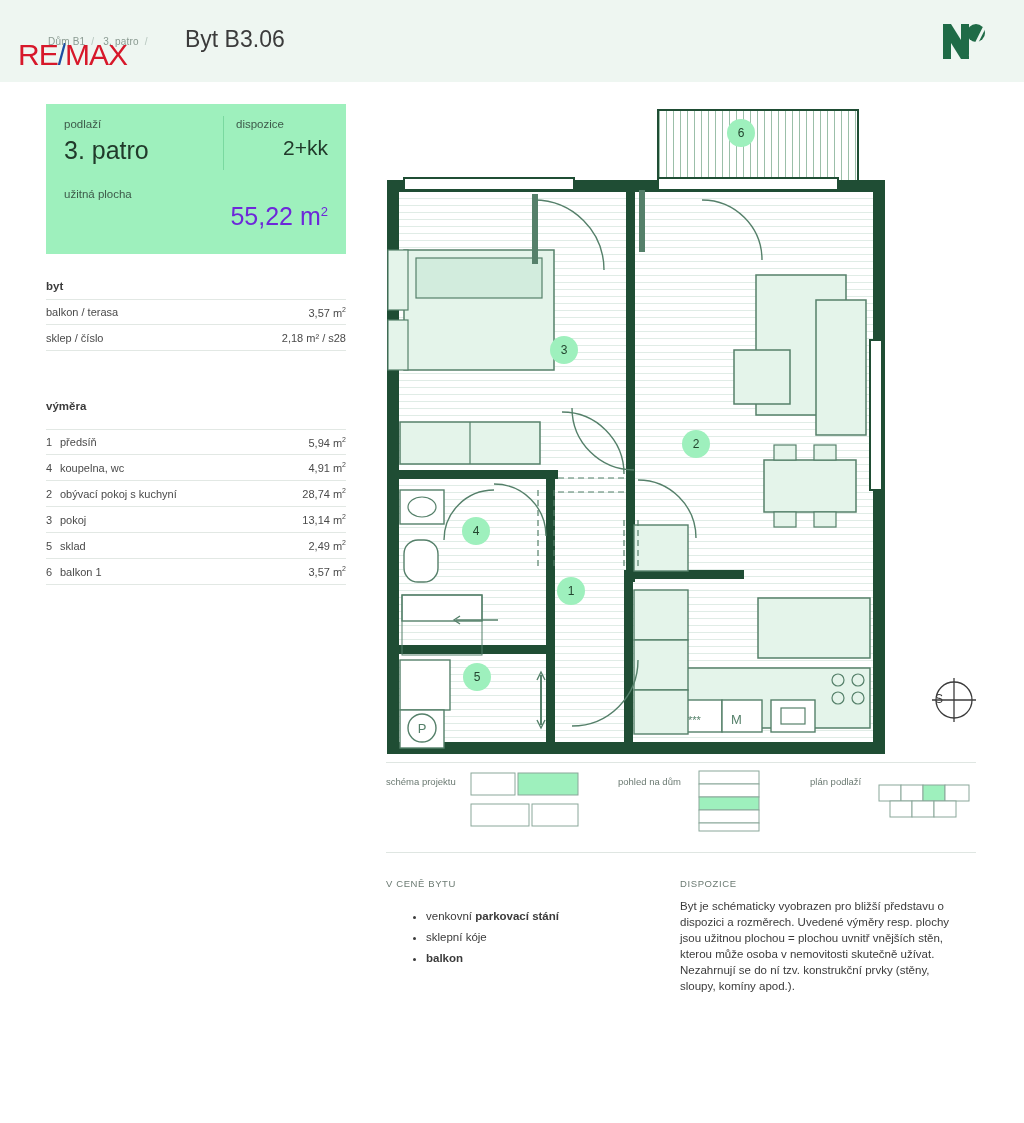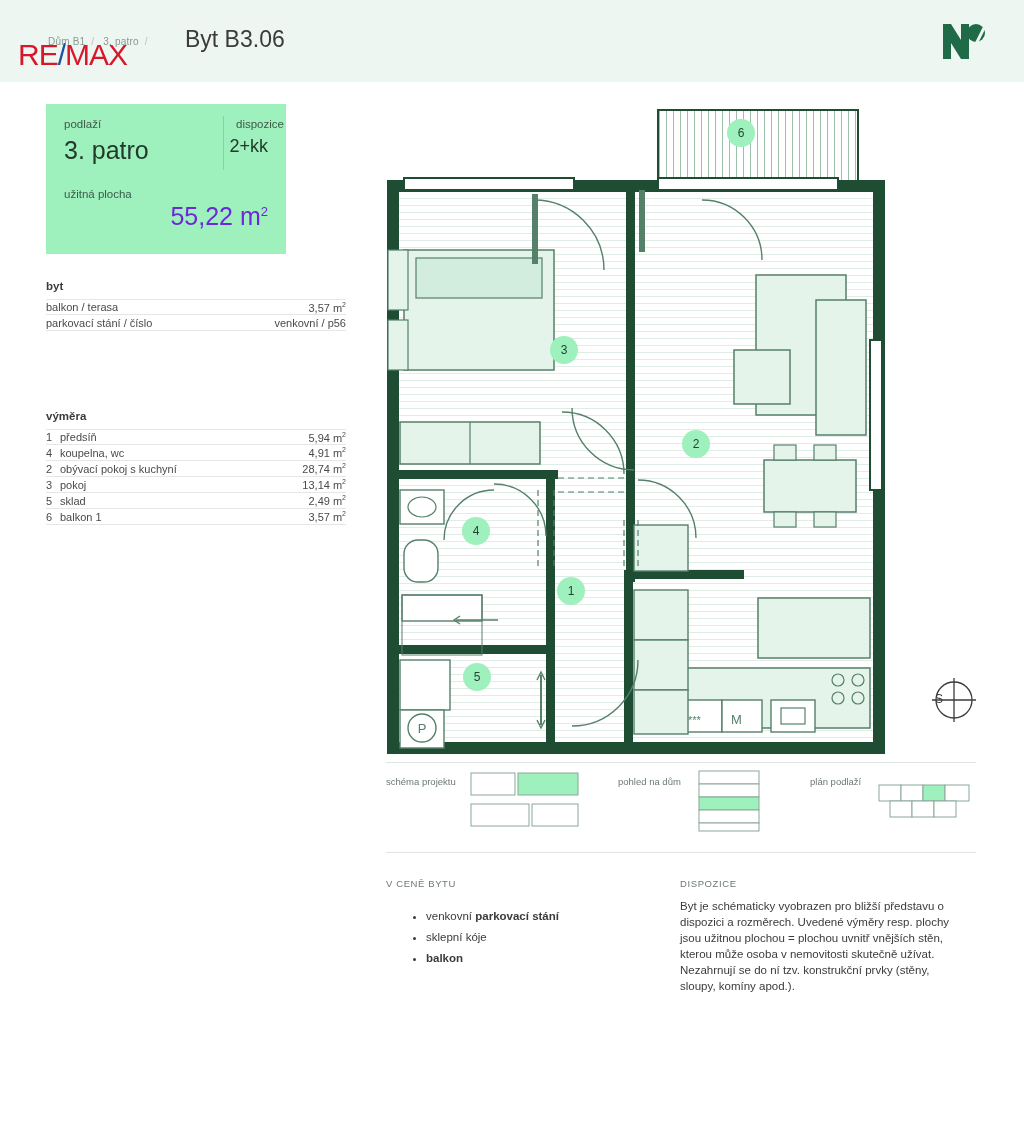--- a/index.html
+++ b/index.html
@@ -31,40 +31,40 @@
   .crumbs .sep { color:#b8c7bf; }
   .unit-title {
     position:absolute; left:185px; top:26px;
     font-size:23px; color:#3b3b3b; font-weight:normal;
   }
   .brand-mark {
     position:absolute; right:38px; top:20px; width:46px; height:42px;
   }
   
   .info-card {
-    position:absolute; left:46px; top:104px; width:240px; height:150px;
+    position:absolute; left:46px; top:104px; width:300px; height:150px;
     background:#9ef0bd;
   }
   .info-card .lbl { font-size:11.5px; color:#3d5a4a; }
   .ic-podlazi-lbl { position:absolute; left:18px; top:14px; }
   .ic-podlazi-val { position:absolute; left:18px; top:32px; font-size:25px; color:#213a2b; }
   .ic-disp-lbl { position:absolute; left:190px; top:14px; }
-  .ic-disp-val { position:absolute; right:18px; top:32px; font-size:18px; color:#213a2b; }
+  .ic-disp-val { position:absolute; right:18px; top:32px; font-size:21px; color:#213a2b; }
   .ic-div { position:absolute; left:177px; top:12px; width:1px; height:54px; background:#7ad9a0; }
   .ic-area-lbl { position:absolute; left:18px; top:84px; }
   .ic-area-val { position:absolute; right:18px; top:98px; font-size:25px; color:#6d28d9; }
   .ic-area-val sup { font-size:13px; vertical-align:super; }
 
   .sec-title {
     position:absolute; left:46px; font-size:11.5px; font-weight:bold; color:#3b3b3b;
   }
   .tbl { position:absolute; left:46px; width:300px; font-size:11px; color:#4a4a4a; }
   .tbl .row {
     display:flex; align-items:center; justify-content:space-between;
-    height:16px; border-bottom:1px solid #e2e8e4;
+    height:26px; border-bottom:1px solid #e2e8e4;
   }
   .tbl .row:first-child { border-top:1px solid #e2e8e4; }
   .tbl .num { width:14px; color:#4a4a4a; }
   .tbl .nm { flex:1; }
   .tbl .val { text-align:right; white-space:nowrap; }
   .tbl .val sup { font-size:7px; vertical-align:super; }
 
   
   .plan { position:absolute; left:386px; top:100px; width:600px; height:660px; }
   .marker {
@@ -124,26 +124,26 @@
   </div>
 </div>
 
 <div class="sec-title" style="top:280px">byt</div>
 <div class="tbl" style="top:299px">
   <div class="row">
     <div class="nm">balkon / terasa</div>
     <div class="val"><span>3,57 m</span><sup>2</sup></div>
   </div>
   <div class="row">
-    <div class="nm">parkovací stání / číslo</div>
-    <div class="val"><span>venkovní / p56</span><sup></sup></div>
-  </div>
-</div>
-
-<div class="sec-title" style="top:410px">výměra</div>
+    <div class="nm">sklep / číslo</div>
+    <div class="val"><span>2,18 m² / s28</span><sup></sup></div>
+  </div>
+</div>
+
+<div class="sec-title" style="top:400px">výměra</div>
 <div class="tbl" style="top:429px">
   <div class="row">
     <div class="num">1</div>
     <div class="nm">předsíň</div>
     <div class="val"><span>5,94 m</span><sup>2</sup></div>
   </div>
   <div class="row">
     <div class="num">4</div>
     <div class="nm">koupelna, wc</div>
     <div class="val"><span>4,91 m</span><sup>2</sup></div>

